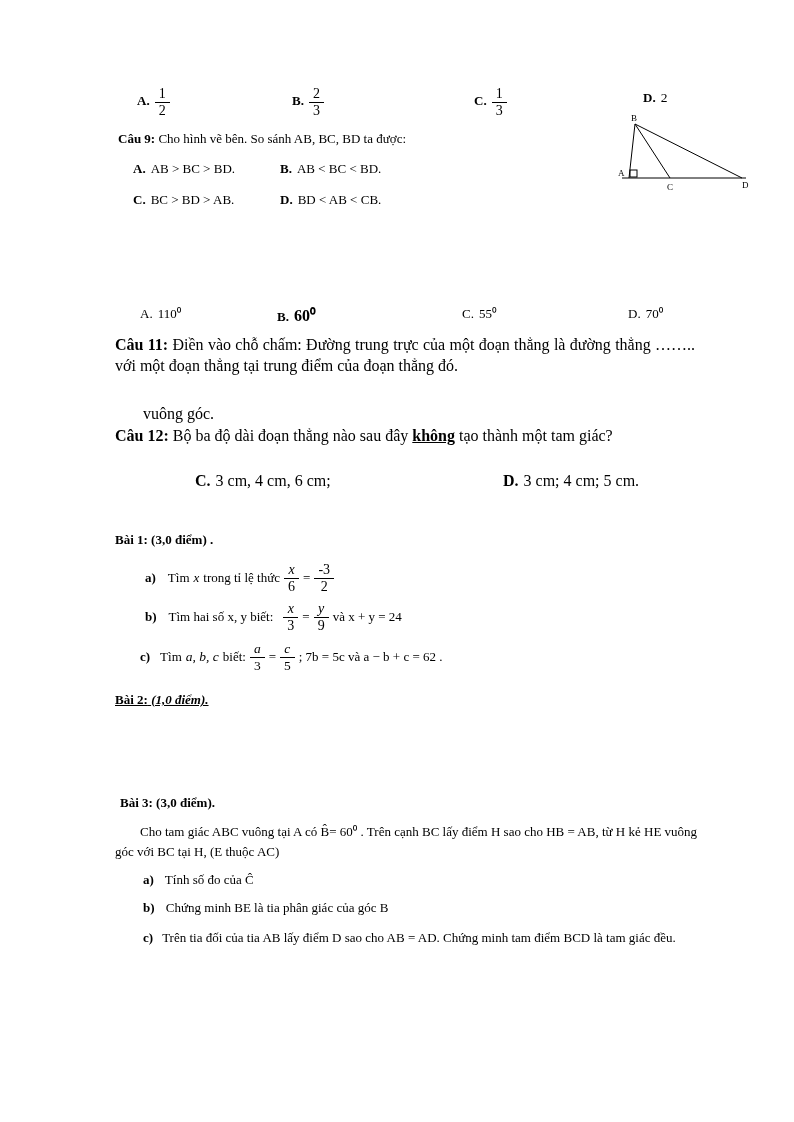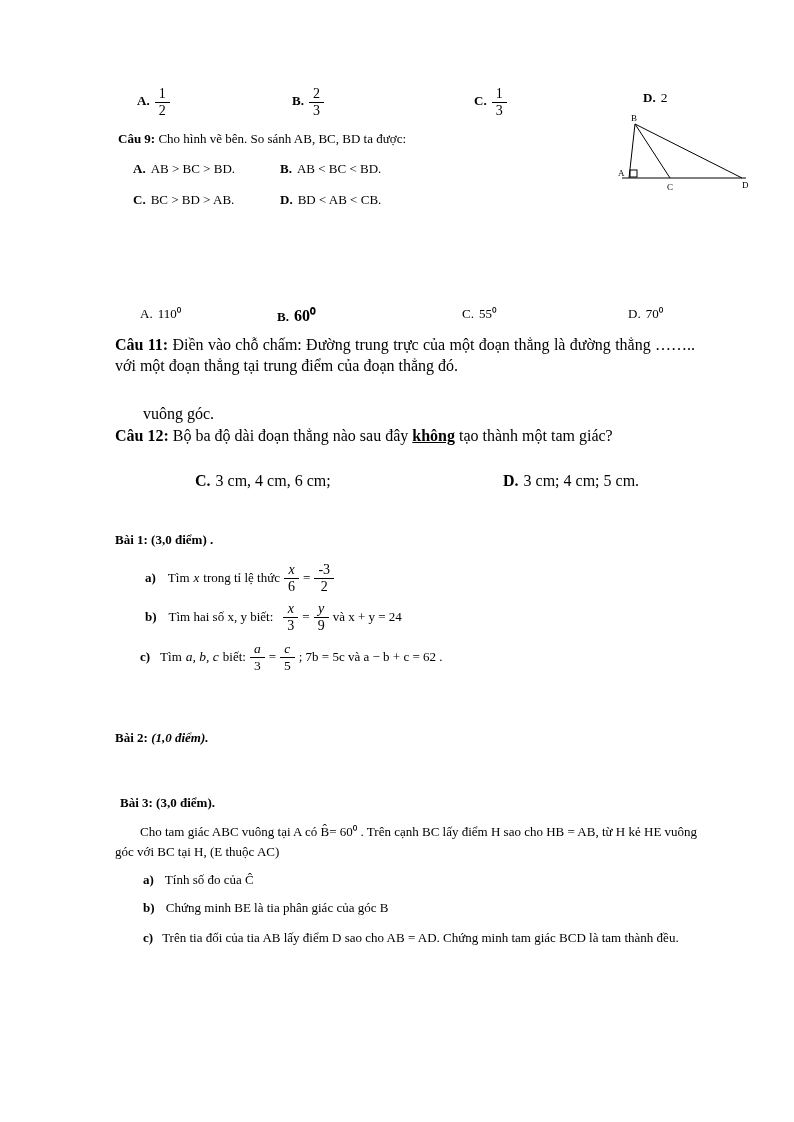--- a/index.html
+++ b/index.html
@@ -159,35 +159,35 @@
         <span class="den">3</span>
       </span>
     <span>=</span>
     <span class="frac med">
         <span class="num mi">c</span>
         <span class="den">5</span>
       </span>
     <span>; 7b = 5c  và  a − b + c = 62 .</span>
   </div>
 
-  <div class="abs" style="top:730px;left:115px;">
+  <div class="abs" style="top:692px;left:115px;text-decoration:underline;">
     <span class="bold">Bài 2:</span>
     <span class="bold ital">(1,0 điểm).</span>
   </div>
 
   <div class="abs bold" style="top:795px;left:120px;">Bài 3:  (3,0 điểm).</div>
   <div class="abs bodypar" style="top:822px;left:115px;text-indent:25px;">Cho tam giác ABC vuông tại A có B̂= 60⁰ . Trên cạnh BC lấy điểm H sao cho HB = AB, từ H kẻ HE vuông góc với BC tại H, (E thuộc AC)</div>
 
   <div class="abs" style="top:872px;left:143px;text-align:right;">
     <span class="bold" style="margin-right:8px;">a)</span>
     <span>Tính số đo của Ĉ</span>
   </div>
   <div class="abs" style="top:900px;left:143px;">
     <span class="bold" style="margin-right:8px;">b)</span>
     <span>Chứng minh BE là tia phân giác của góc B</span>
   </div>
   <div class="abs bodypar" style="top:928px;left:115px;text-indent:28px;line-height:1.6;">
     <span class="bold" style="margin-right:6px;">c)</span>
-    <span>Trên tia đối của tia AB lấy điểm D sao cho AB = AD. Chứng minh tam giác BCD là tam thành đều.</span>
+    <span>Trên tia đối của tia AB lấy điểm D sao cho AB = AD. Chứng minh tam điểm BCD là tam giác đều.</span>
   </div>
 
 
 </div>
 
 </body></html>

